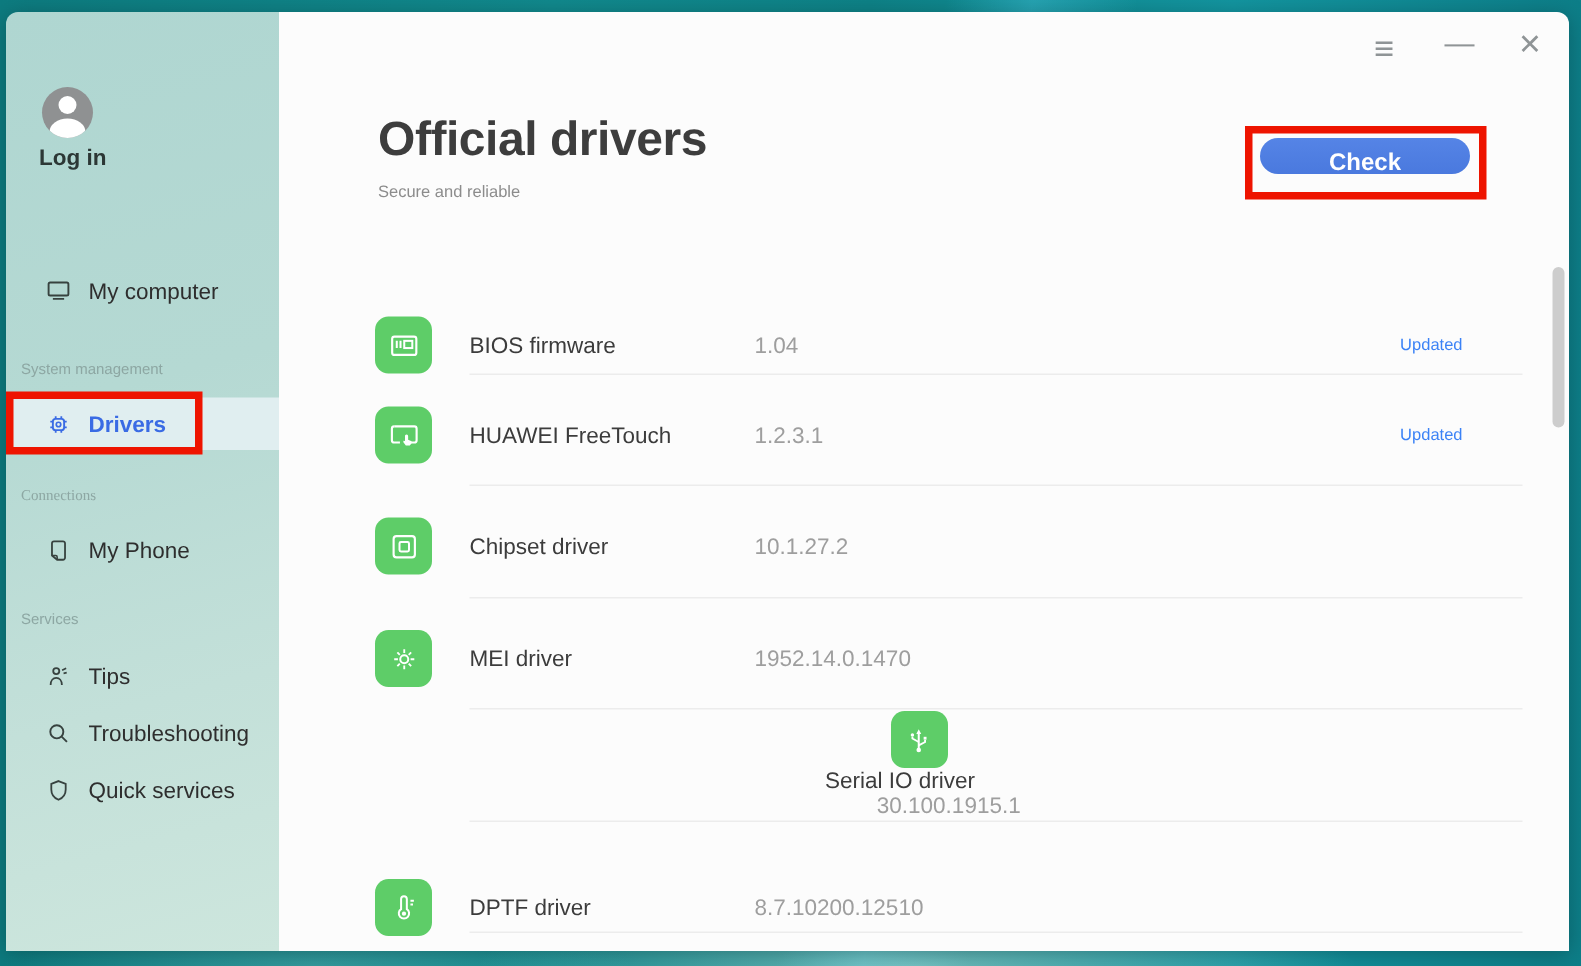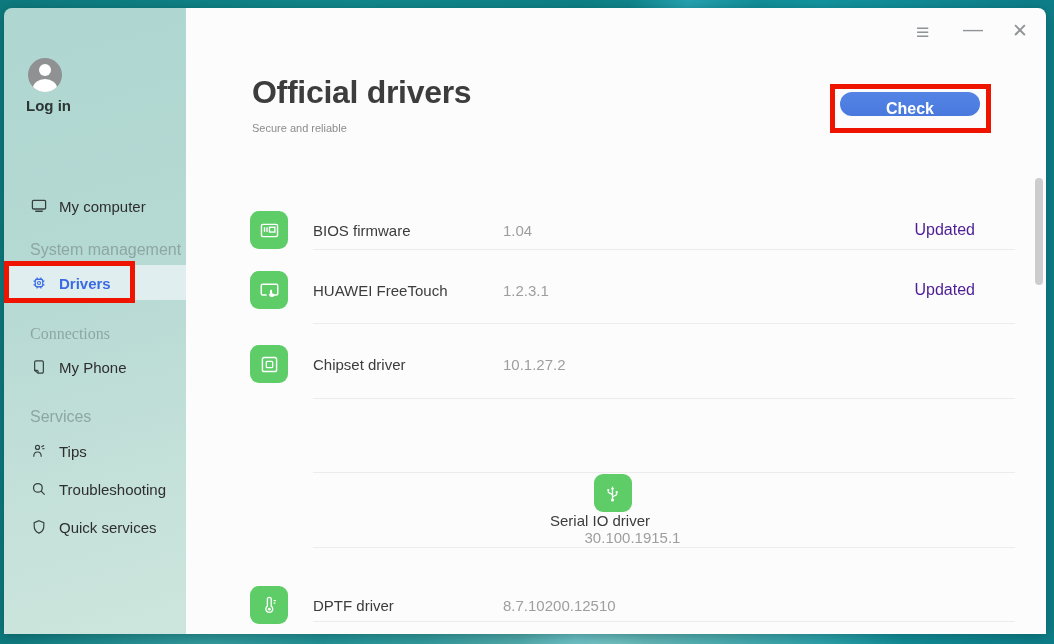--- a/index.html
+++ b/index.html
@@ -32,21 +32,21 @@
   }
   .avatar .head { position:absolute; left:11px; top:6px; width:12px; height:12px; border-radius:50%; background:#fff; }
   .avatar .body { position:absolute; left:5px; top:21px; width:24px; height:18px; border-radius:50% 50% 0 0; background:#fff; }
   .login-label { position:absolute; left:22px; top:89px; font-size:15px; font-weight:bold; color:#2c3735; }
 
   .nav-item {
     position:absolute; left:26px; height:24px; display:flex; align-items:center; gap:11px;
     font-size:15px; color:#2e2e2e; cursor:default; white-space:nowrap;
   }
   .nav-item svg { flex:0 0 auto; }
-  .section-label { position:absolute; left:26px; font-size:16px; color:#8da7a3; white-space:nowrap; }
+  .section-label { position:absolute; left:10px; font-size:10px; color:#8da7a3; white-space:nowrap; }
 
   .selected-strip { position:absolute; left:0; top:257px; width:182px; height:35px; background:#e0eef0; }
   .nav-selected { color:#3a6be4; font-weight:bold; }
 
   
   .main { position:relative; flex:1; background:#fcfcfc; }
 
   .win-ctrl { position:absolute; color:#8f9496; line-height:1; cursor:default; }
   .ctrl-menu { left:730px; top:13px; font-size:23px; letter-spacing:0; }
   .ctrl-min  { left:777px; top:11px; font-size:20px; }
@@ -66,42 +66,42 @@
   .anno-drivers { left:0; top:253px; width:131px; height:42px; }
   .anno-check   { left:644px; top:76px; width:161px; height:49px; }
 
   .driver-row { position:absolute; left:64px; width:725px; height:38px; display:flex; align-items:center; }
   .driver-icon {
     width:38px; height:38px; border-radius:9px; background:#5ecd68;
     display:flex; align-items:center; justify-content:center; flex:0 0 38px;
   }
   .driver-name { margin-left:25px; width:150px; font-size:15px; color:#3c3c3c; white-space:nowrap; }
   .driver-version { margin-left:40px; font-size:15px; color:#9e9e9e; white-space:nowrap; }
-  .driver-status { margin-left:auto; font-size:16px; color:#4c1d95; }
+  .driver-status { margin-left:auto; font-size:11px; color:#3b82f6; }
   .divider { position:absolute; left:127px; width:702px; height:1px; background:#ececec; }
 
   .scroll-thumb { position:absolute; left:849px; top:170px; width:8px; height:107px; border-radius:4px; background:#cdcdcd; }
 
   svg { display:block; }
 </style>
 </head>
 <body>
 
 <div class="desktop">
   <div class="window">
 
     <div class="sidebar">
 
       <div class="avatar">
         <div class="head"></div>
         <div class="body"></div>
       </div>
       <div class="login-label">Log in</div>
 
-      <div class="nav-item" style="top:186px;">
+      <div class="nav-item" style="top:174px;">
         <svg width="18" height="18" viewBox="0 0 24 24">
           <rect x="3.2" y="4.5" width="17.6" height="11.5" rx="1.4" fill="none" stroke="#37423f" stroke-width="1.7"></rect>
           <path d="M7 19 h10" stroke="#37423f" stroke-width="1.7" fill="none"></path>
         </svg>
         <span>My computer</span>
       </div>
 
       <div class="section-label" style="top:233px;">System management</div>
 
       <div class="selected-strip"></div>
@@ -200,20 +200,31 @@
             <rect x="4.6" y="4.6" width="14.8" height="14.8" rx="2" fill="none" stroke="#fff" stroke-width="1.5"></rect>
             <rect x="8.7" y="8.7" width="6.6" height="6.6" rx="1" fill="none" stroke="#fff" stroke-width="1.4"></rect>
           </svg>
         </div>
         <div class="driver-name">Chipset driver</div>
         <div class="driver-version">10.1.27.2</div>
         <div class="driver-status"></div>
       </div>
       <div class="divider" style="top:390px;"></div>
 
+      <div class="driver-row" style="top:412px;">
+        <div class="driver-icon">
+          <svg width="23" height="23" viewBox="0 0 24 24">
+            <circle cx="12" cy="12" r="2.8" fill="none" stroke="#fff" stroke-width="1.4"></circle>
+            <path d="M12 5 v2.6 M12 16.4 V19 M5 12 h2.6 M16.4 12 H19 M7.2 7.2 l1.7 1.7 M15.1 15.1 l1.7 1.7 M16.8 7.2 l-1.7 1.7 M8.9 15.1 l-1.7 1.7" stroke="#fff" stroke-width="1.3" fill="none"></path>
+          </svg>
+        </div>
+        <div class="driver-name">MEI driver</div>
+        <div class="driver-version">1952.14.0.1470</div>
+        <div class="driver-status"></div>
+      </div>
       <div class="divider" style="top:464px;"></div>
 
       <div class="driver-row" style="top:466px;flex-direction:column;">
         <div class="driver-icon">
           <svg width="23" height="23" viewBox="0 0 24 24">
             <path d="M12 18.5 V7.2" stroke="#fff" stroke-width="1.4" fill="none"></path>
             <path d="M10.3 7.6 L12 4.4 L13.7 7.6 Z" fill="#fff"></path>
             <path d="M12 13.2 L7.6 10.8 V9.6" stroke="#fff" stroke-width="1.3" fill="none"></path>
             <circle cx="7.6" cy="8.4" r="1.2" fill="#fff"></circle>
             <path d="M12 15.6 L16.4 13.2 V11.8" stroke="#fff" stroke-width="1.3" fill="none"></path>

